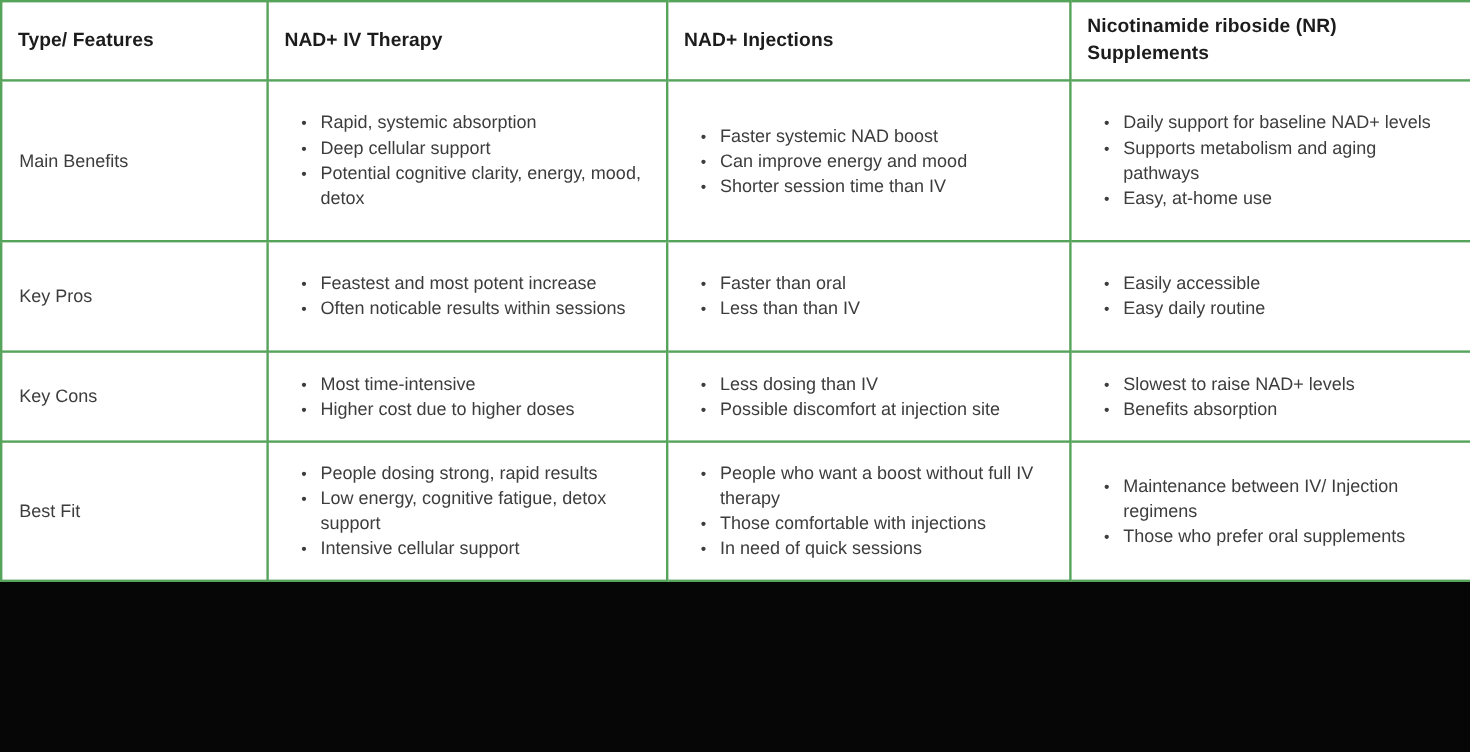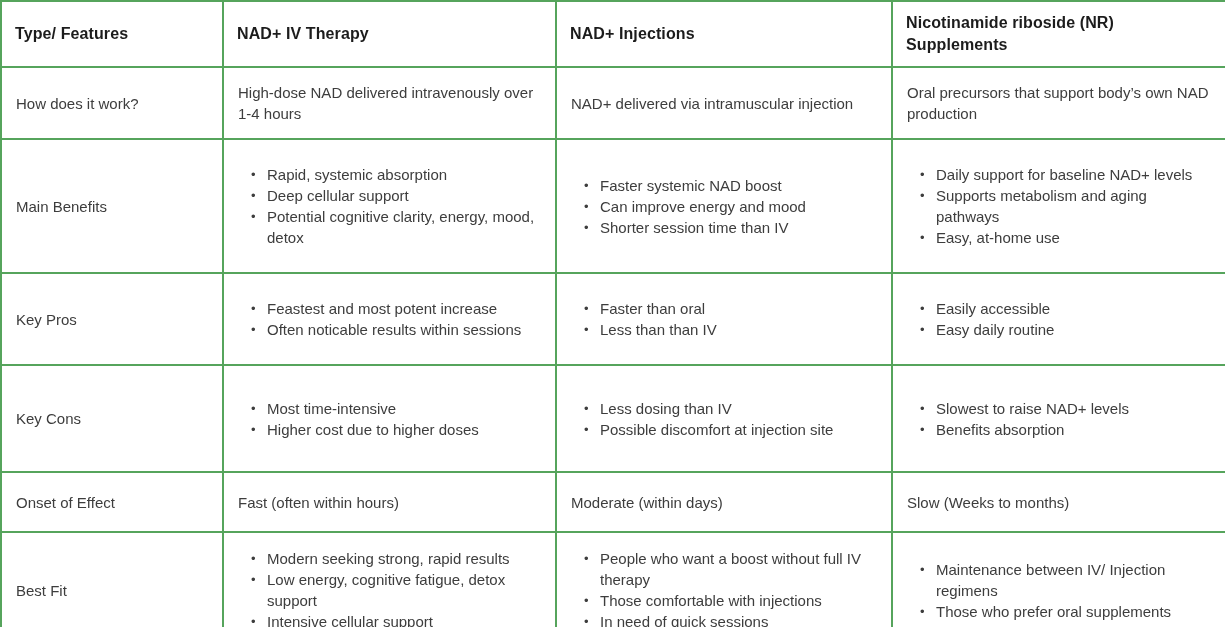--- a/index.html
+++ b/index.html
@@ -60,21 +60,21 @@
     position: absolute;
     left: -16px;
     top: 0;
     font-size: 13px;
     color: #3d3d3d;
   }
   tr.rh { height: 66px; margin-top: 48px; }
   tr.r0 { height: 72px; }
   tr.r1 { height: 134px; }
   tr.r2 { height: 92px; }
-  tr.r3 { height: 107px; padding-left: 36px; }
+  tr.r3 { height: 75px; padding-left: 36px; }
   tr.r4 { height: 60px; }
   tr.r5 { height: 116px; }
   .bottom-bar {
     width: 100%;
     background: #060606;
     flex: 1 1 auto;
     min-height: 9px;
   }
 </style>
 </head>
@@ -90,26 +90,20 @@
     </colgroup>
     <thead>
       <tr class="rh">
         <th>Type/ Features</th>
         <th>NAD+ IV Therapy</th>
         <th>NAD+ Injections</th>
         <th>Nicotinamide riboside (NR) Supplements</th>
       </tr>
     </thead>
     <tbody>
-      <tr class="r0">
-        <td class="label">How does it work?</td>
-        <td class="text">High-dose NAD delivered intravenously over 1-4 hours</td>
-        <td class="text">NAD+ delivered via intramuscular injection</td>
-        <td class="text">Oral precursors that support body’s own NAD production</td>
-      </tr>
       <tr class="r1">
         <td class="label">Main Benefits</td>
         <td class="list">
           <ul>
             <li>Rapid, systemic absorption</li>
             <li>Deep cellular support</li>
             <li>Potential cognitive clarity, energy, mood, detox</li>
           </ul>
         </td>
         <td class="list">
@@ -162,31 +156,25 @@
             <li>Possible discomfort at  injection site</li>
           </ul>
         </td>
         <td class="list">
           <ul>
             <li>Slowest to raise NAD+ levels</li>
             <li>Benefits absorption</li>
           </ul>
         </td>
       </tr>
-      <tr class="r4">
-        <td class="label">Onset of Effect</td>
-        <td class="text">Fast (often within hours)</td>
-        <td class="text">Moderate (within days)</td>
-        <td class="text">Slow (Weeks to months)</td>
-      </tr>
       <tr class="r5">
         <td class="label">Best Fit</td>
         <td class="list">
           <ul>
-            <li>Modern seeking strong, rapid results</li>
+            <li>People dosing strong, rapid results</li>
             <li>Low energy, cognitive fatigue, detox support</li>
             <li>Intensive cellular support</li>
           </ul>
         </td>
         <td class="list">
           <ul>
             <li>People who want a boost without full IV therapy</li>
             <li>Those comfortable with injections</li>
             <li>In need of quick sessions</li>
           </ul>

